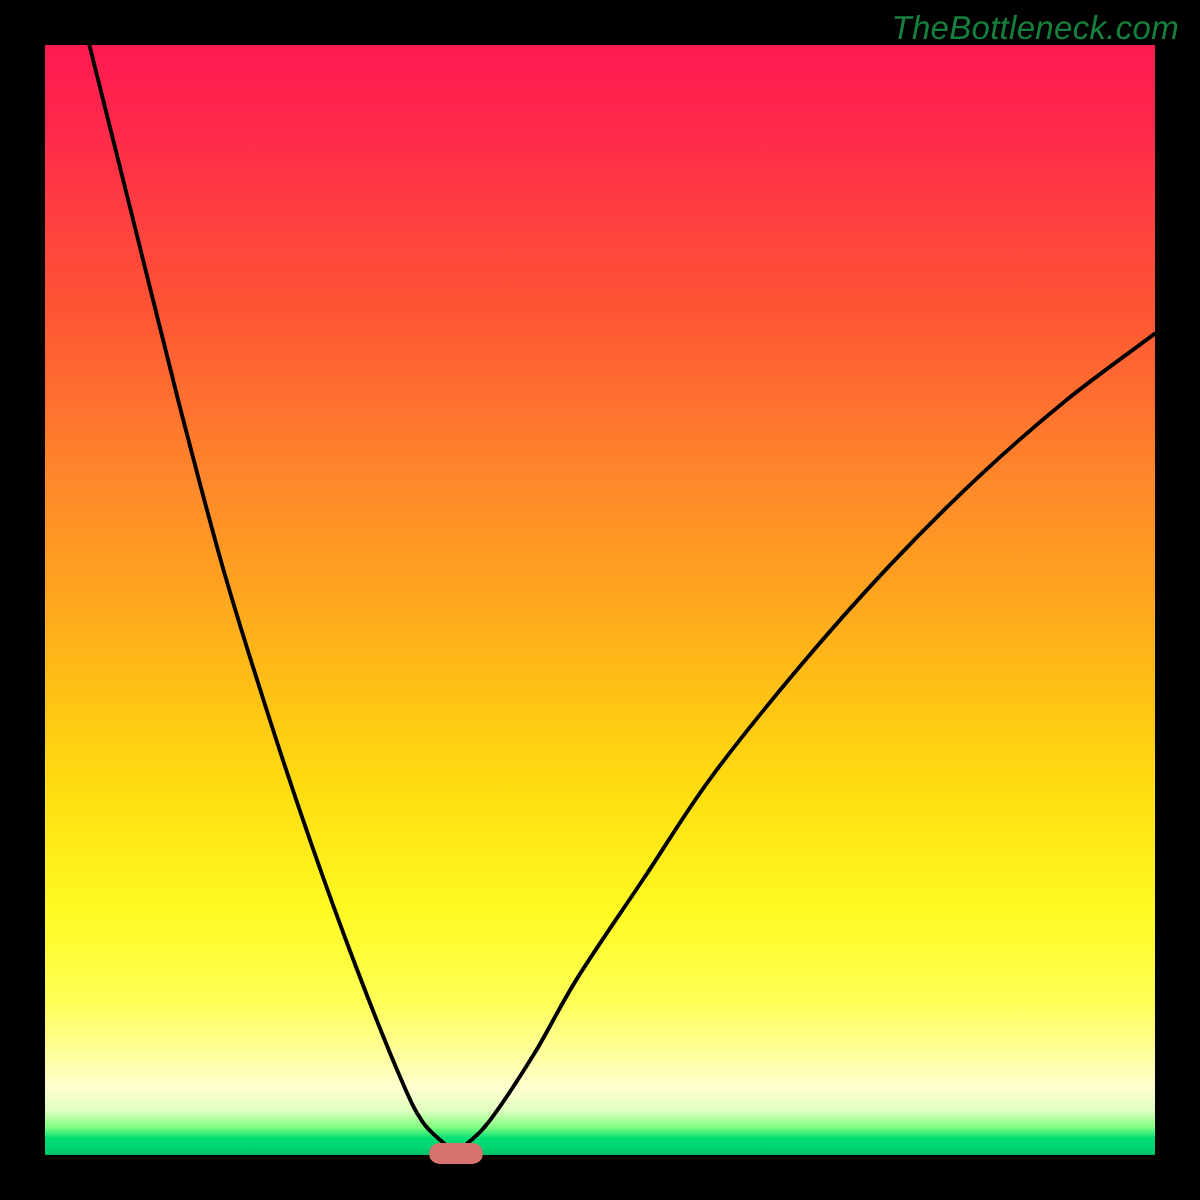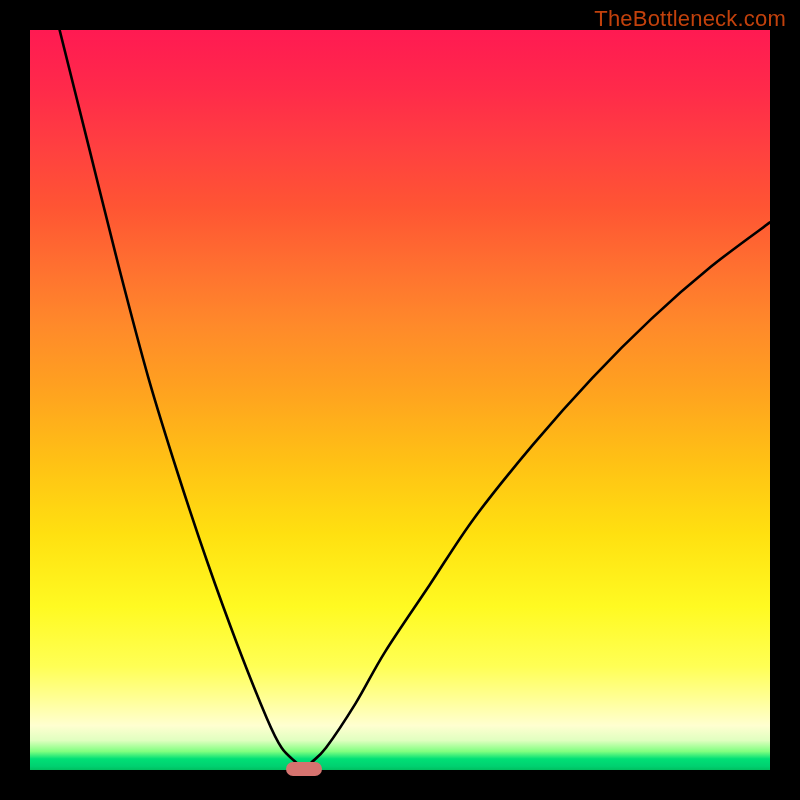--- a/index.html
+++ b/index.html
@@ -42,23 +42,24 @@
       #00d070 99.5%,
       #00c060 100%
     );
   }
   .watermark {
     position: absolute;
     top: 6px;
     right: 14px;
     font-family: Arial, Helvetica, sans-serif;
     font-size: 22px;
-    color: #c2410c;
+    color: #15803d;
     letter-spacing: 0.2px;
     user-select: none;
+    font-style: italic;
   }
   svg.curve {
     position: absolute;
     left: 0;
     top: 0;
     width: 740px;
     height: 740px;
   }
   .marker {
     position: absolute;

